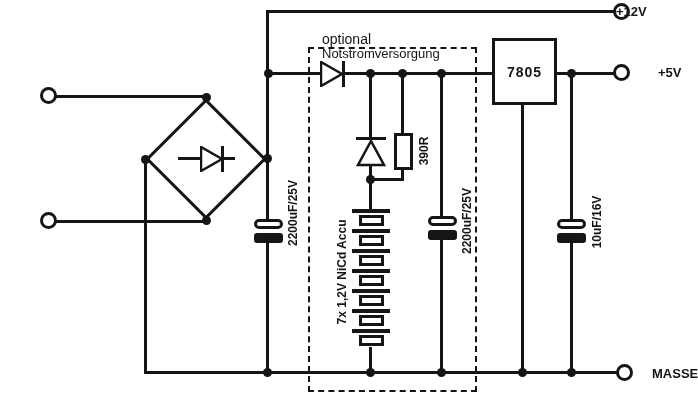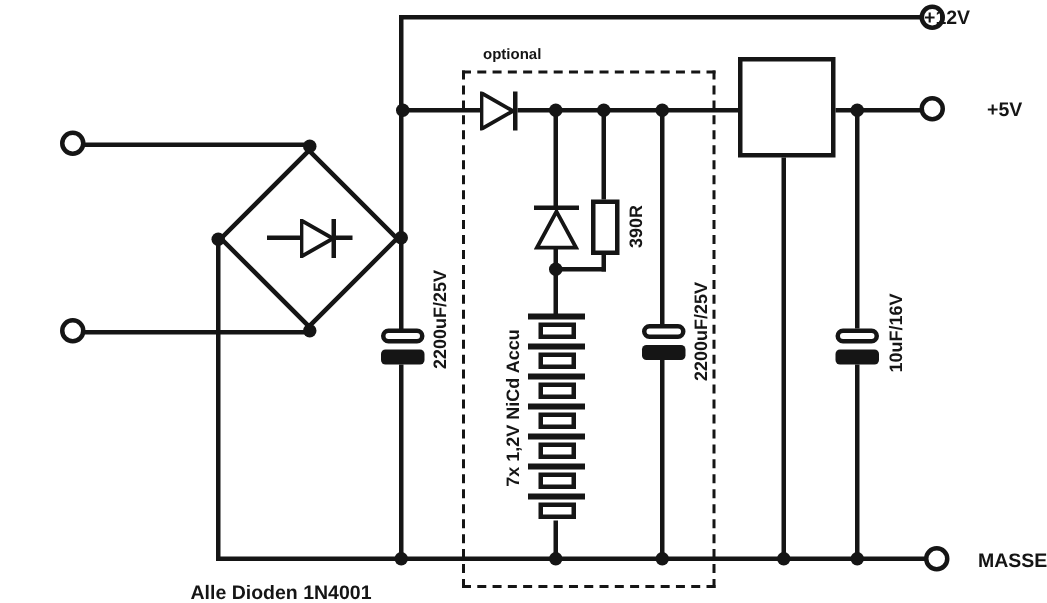--- a/index.html
+++ b/index.html
@@ -101,23 +101,25 @@
     <div class="batbar" style="top:289px"></div>
     <div class="batrect" style="top:295px"></div>
     <div class="batbar" style="top:309px"></div>
     <div class="batrect" style="top:315px"></div>
     <div class="batbar" style="top:329px"></div>
     <div class="batrect" style="top:335px"></div>
   </div>
   <div class="vlabel" style="left:342px;top:272px">7x 1,2V NiCd Accu</div>
 
   <div class="dashed" style="left:308px;top:47px;width:169px;height:345px"></div>
-  <div class="lbl" style="left:322px;top:31px;font-weight:700;font-size:10px">optional</div>
+  <div class="lbl" style="left:322px;top:31px;font-weight:400;font-size:14px">optional</div>
+  <div class="lbl" style="left:322px;top:46px;font-weight:500;font-size:13px">Notstromversorgung</div>
 
   <div class="box" style="left:492px;top:38px;width:65px;height:67px"></div>
+  <div class="reg-label">7805</div>
 
   <div class="dot" style="left:264px;top:69px"></div>
   <div class="dot" style="left:202px;top:93px"></div>
   <div class="dot" style="left:141px;top:155px"></div>
   <div class="dot" style="left:263px;top:154px"></div>
   <div class="dot" style="left:202px;top:216px"></div>
   <div class="dot" style="left:366px;top:69px"></div>
   <div class="dot" style="left:398px;top:69px"></div>
   <div class="dot" style="left:437px;top:69px"></div>
   <div class="dot" style="left:567px;top:69px"></div>
@@ -127,18 +129,17 @@
   <div class="dot" style="left:437px;top:368px"></div>
   <div class="dot" style="left:518px;top:368px"></div>
   <div class="dot" style="left:567px;top:368px"></div>
 
   <div class="term" style="left:40px;top:87px"></div>
   <div class="term" style="left:40px;top:212px"></div>
   <div class="term" style="left:613px;top:3px"></div>
   <div class="term" style="left:613px;top:64px"></div>
   <div class="term" style="left:616px;top:364px"></div>
 
-  <div class="lbl" style="left:127px;top:387px">Alle Dioden 1N4001</div>
   <div class="lbl" style="left:616px;top:4px">+12V</div>
   <div class="lbl" style="left:658px;top:65px">+5V</div>
   <div class="lbl" style="left:652px;top:366px">MASSE</div>
 
 </div>
 
 </body></html>

